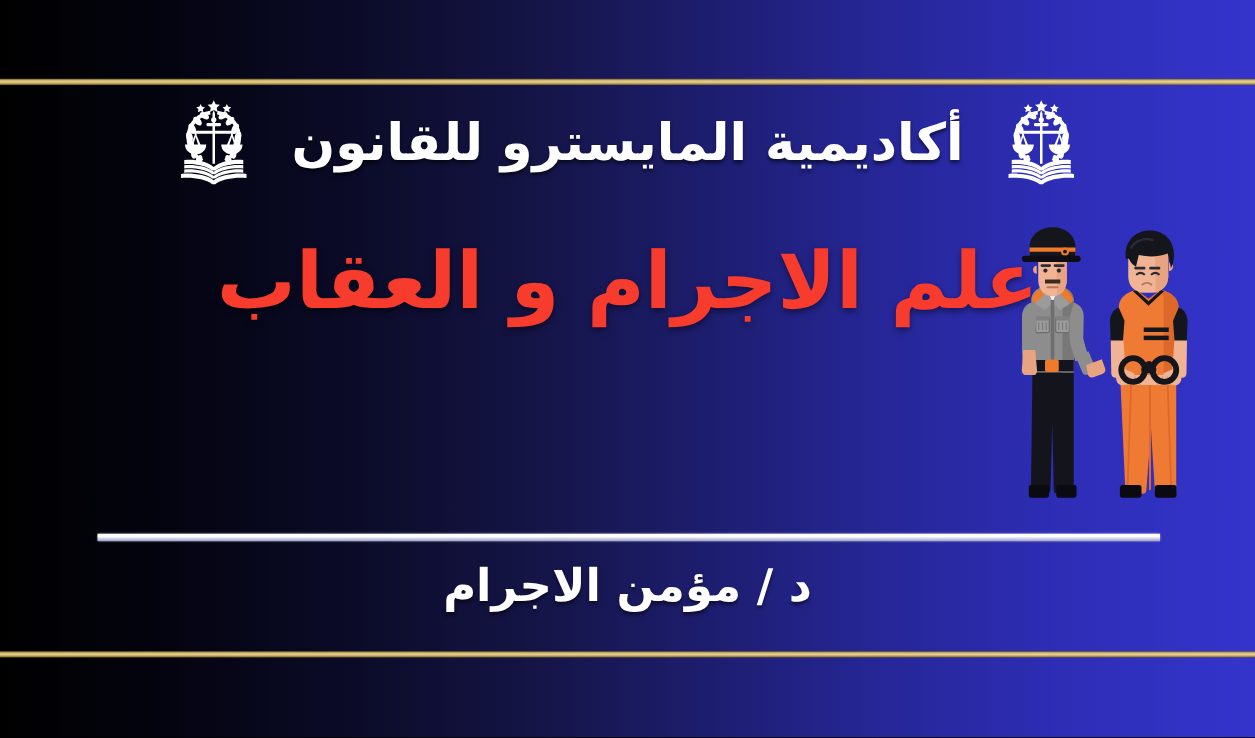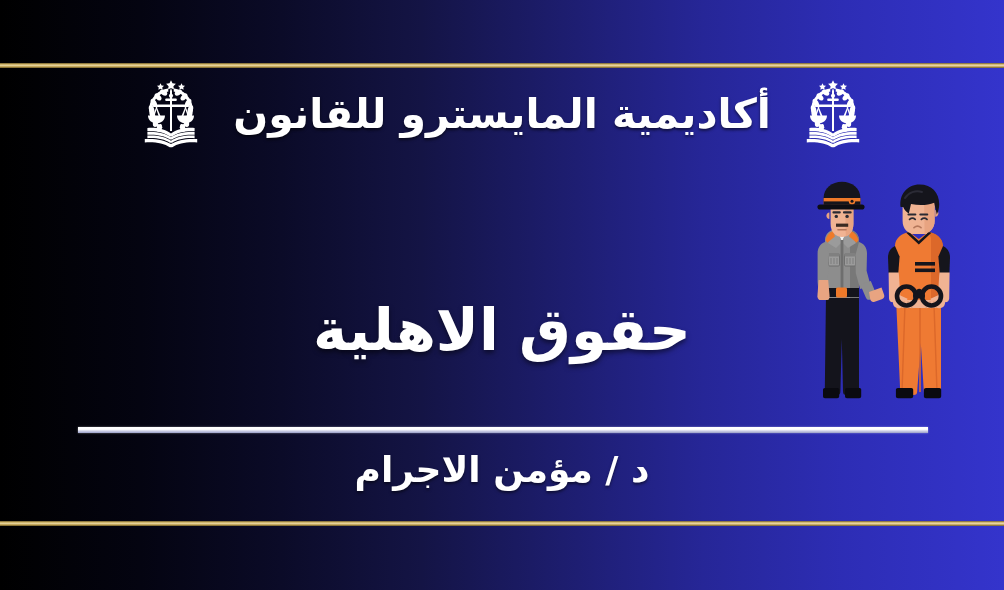--- a/index.html
+++ b/index.html
@@ -241,22 +241,22 @@
           <path d="M42 38.6h17c0 4.6-3.8 7.9-8.5 7.9S42 43.2 42 38.6z"></path>
           <path d="M36 56.5c-5.6-4.6-14.8-6.3-23.6-5.6v3.4c8.4-.7 17.2 1 22.4 5.1h2.4c5.2-4.1 14-5.8 22.4-5.1v-3.4c-8.8-.7-18 1-23.6 5.6z"></path>
           <path d="M36 60.3c-5.6-4.2-14.8-5.8-23.6-5.2v2.7c8.4-.6 17.2.9 22.4 4.6h2.4c5.2-3.7 14-5.2 22.4-4.6v-2.7c-8.8-.6-18 1-23.6 5.2z"></path>
           <path d="M36 63.7c-5.6-4.2-14.8-5.8-23.6-5.2v2.7c8.4-.6 17.2.9 22.4 4.6h2.4c5.2-3.7 14-5.2 22.4-4.6v-2.7c-8.8-.6-18 1-23.6 5.2z"></path>
           <path d="M36 67.1c-6.4-4.3-16.6-5.8-26.2-5v3.3c9.4-.8 19.4.8 25 4.9h2.4c5.6-4.1 15.6-5.7 25-4.9v-3.3c-9.6-.8-19.8.7-26.2 5z"></path>
         </g>
       </svg>
     </span>
   </div>
 
-
-  <div class="subject-title">حقوق الاهلية</div>
+  <div class="course-title">علم الاجرام و العقاب</div>
+
 
   <div class="white-divider"></div>
 
   <div class="presenter">د / مؤمن الاجرام</div>
 
   <div class="illustration">
     <svg viewBox="0 0 208 240" xmlns="http://www.w3.org/2000/svg" aria-hidden="true">
       <defs>
         <clipPath id="cap-clip">
             <path d="M32 22c0-9.4 7.8-15 17.5-15S67 12.6 67 22v6H32z"></path>

